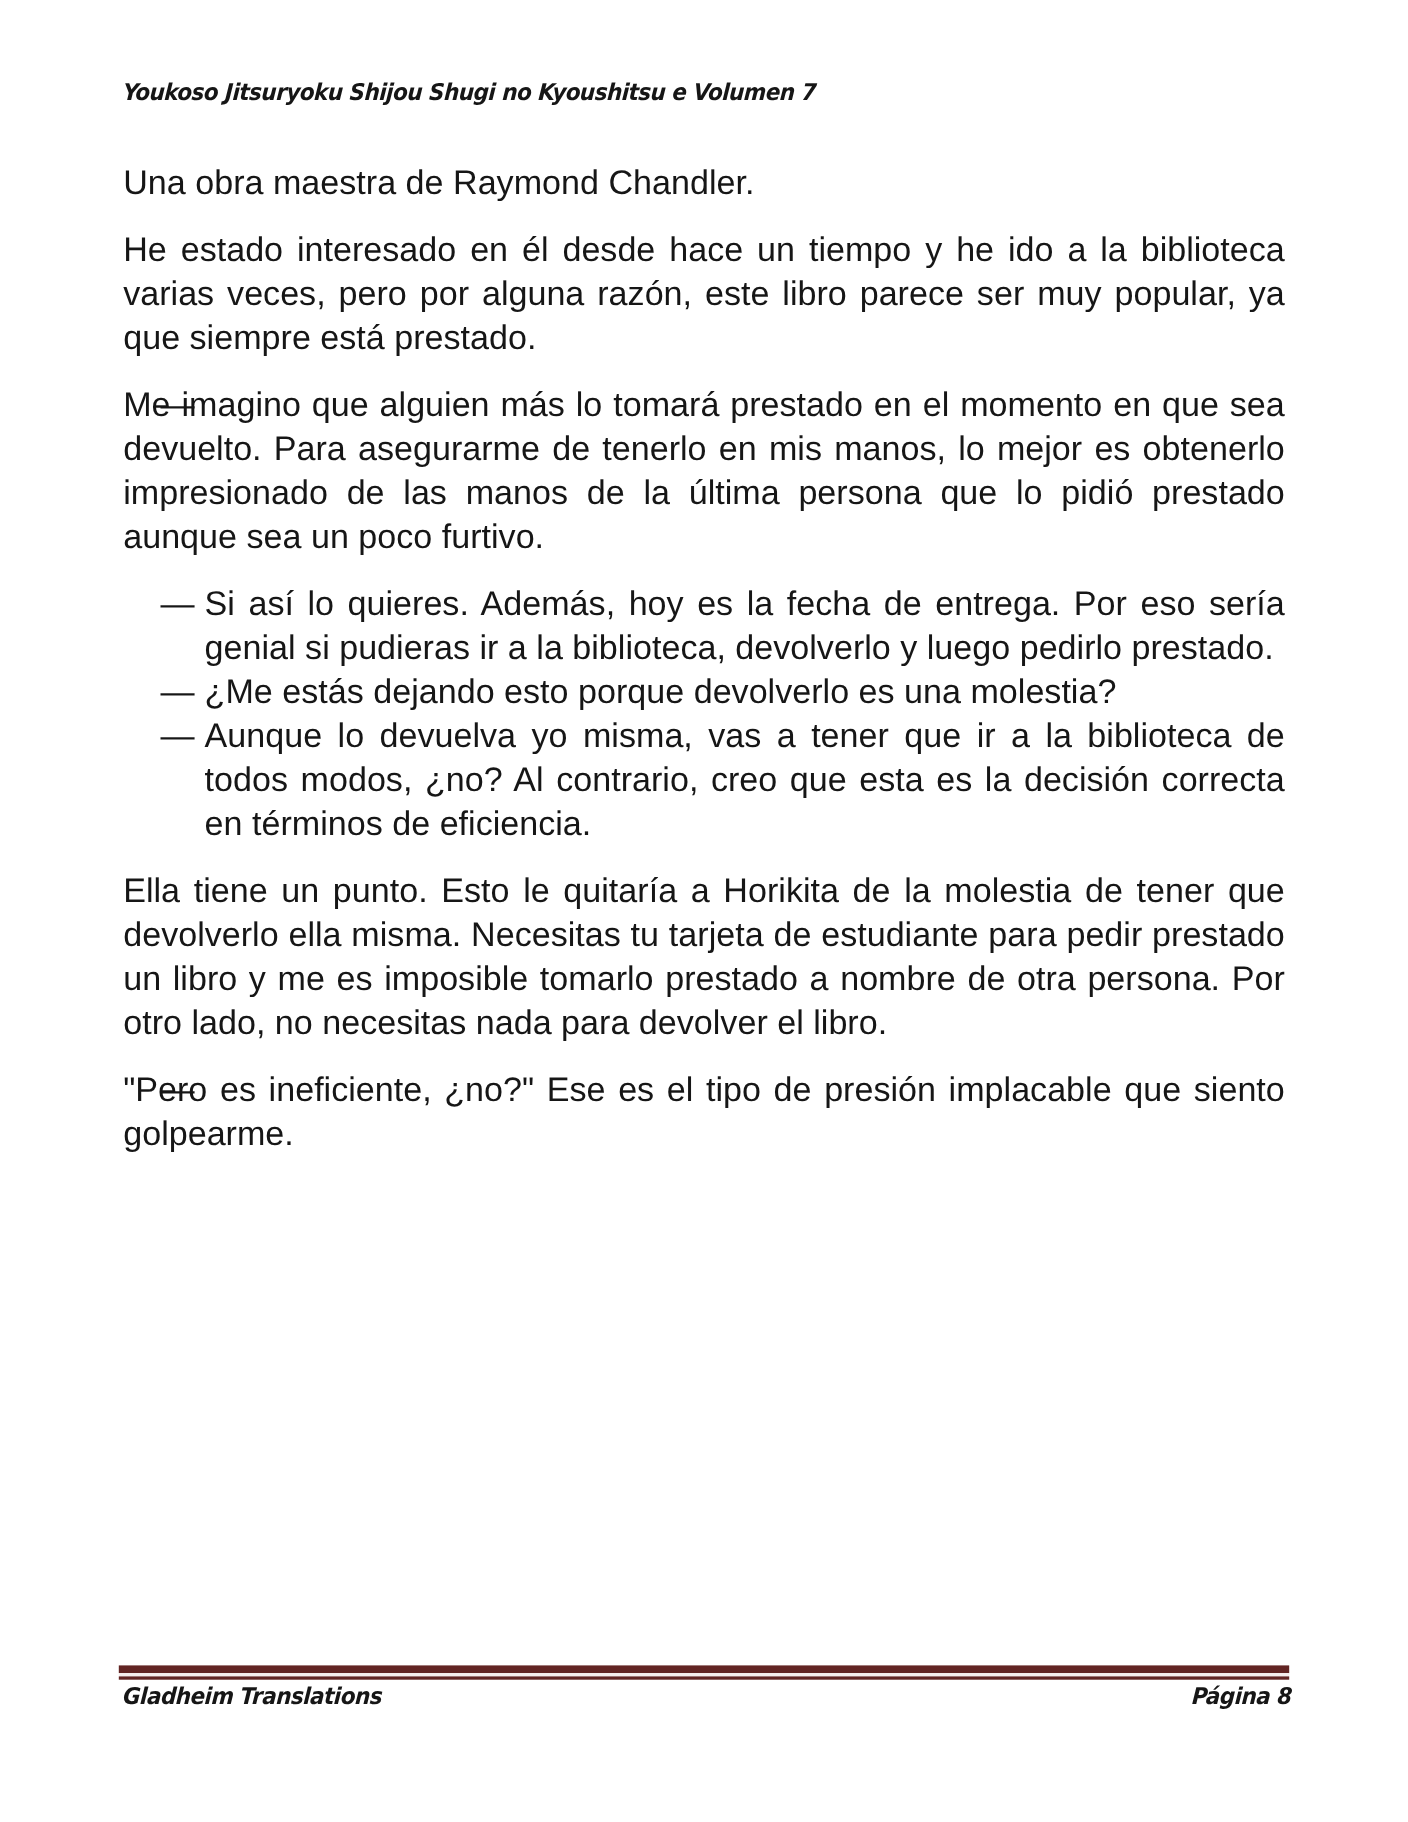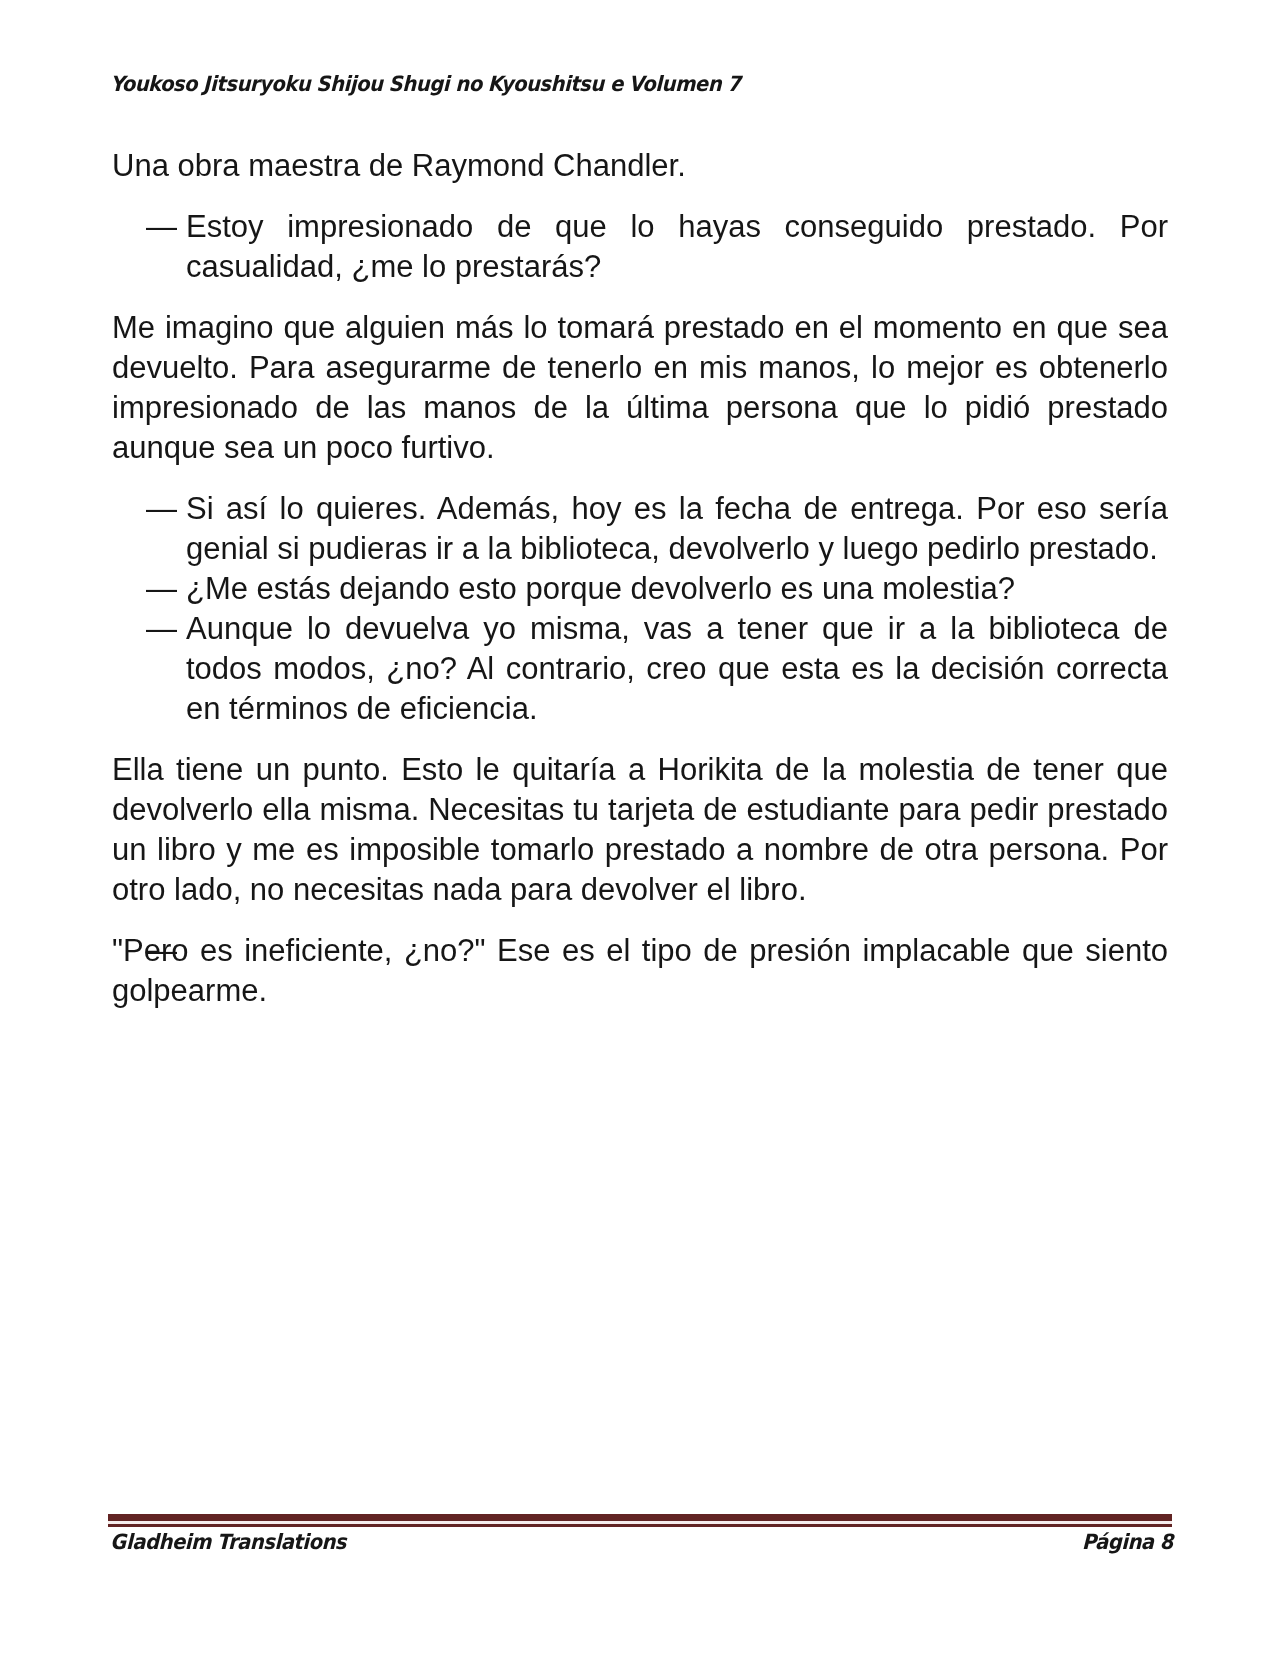--- a/index.html
+++ b/index.html
@@ -87,22 +87,23 @@
 <body>
 
 <div class="page">
 
   <div class="page-header">
     <span class="header-title">Youkoso Jitsuryoku Shijou Shugi no Kyoushitsu e Volumen 7</span>
   </div>
 
   <div class="doc-content" id="doc-content">
       <p class="para">Una obra maestra de Raymond Chandler.</p>
+      <p class="para">He estado interesado en él desde hace un tiempo y he ido a la biblioteca varias veces, pero por alguna razón, este libro parece ser muy popular, ya que siempre está prestado.</p>
       <div class="dialogue-group">
-        <div class="dialogue-item"><span class="dialogue-dash">—</span><span>Estoy impresionado de que lo hayas conseguido prestado. Por casualidad, ¿me lo prestarás?</span></div>
+        <div class="dialogue-item"><span class="dialogue-dash">—</span></div>
       </div>
       <p class="para">Me imagino que alguien más lo tomará prestado en el momento en que sea devuelto. Para asegurarme de tenerlo en mis manos, lo mejor es obtenerlo impresionado de las manos de la última persona que lo pidió prestado aunque sea un poco furtivo.</p>
       <div class="dialogue-group">
         <div class="dialogue-item"><span class="dialogue-dash">—</span><span>Si así lo quieres. Además, hoy es la fecha de entrega. Por eso sería genial si pudieras ir a la biblioteca, devolverlo y luego pedirlo prestado.</span></div>
         <div class="dialogue-item"><span class="dialogue-dash">—</span><span>¿Me estás dejando esto porque devolverlo es una molestia?</span></div>
         <div class="dialogue-item"><span class="dialogue-dash">—</span><span>Aunque lo devuelva yo misma, vas a tener que ir a la biblioteca de todos modos, ¿no? Al contrario, creo que esta es la decisión correcta en términos de eficiencia.</span></div>
       </div>
       <p class="para">Ella tiene un punto. Esto le quitaría a Horikita de la molestia de tener que devolverlo ella misma. Necesitas tu tarjeta de estudiante para pedir prestado un libro y me es imposible tomarlo prestado a nombre de otra persona. Por otro lado, no necesitas nada para devolver el libro.</p>
       <div class="dialogue-group">
         <div class="dialogue-item"><span class="dialogue-dash">—</span></div>

